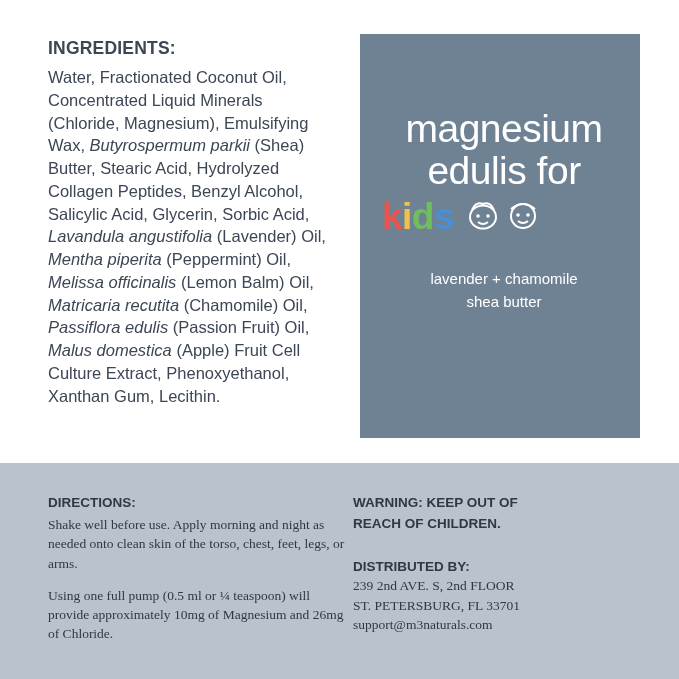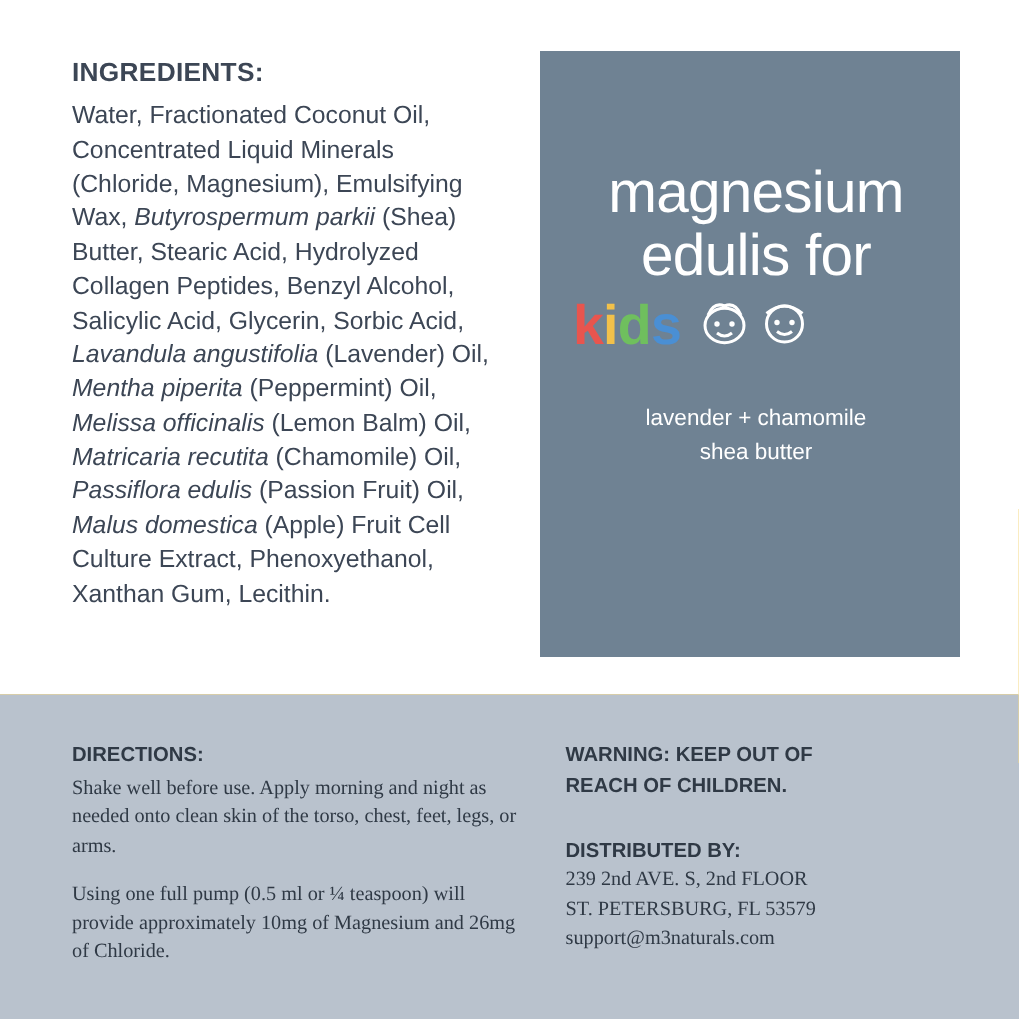--- a/index.html
+++ b/index.html
@@ -10,21 +10,21 @@
     width: 679px;
     height: 679px;
     background: #ffffff;
     font-family: "Liberation Sans", sans-serif;
     overflow: hidden;
   }
   .label {
     position: relative;
     width: 679px;
     height: 679px;
-    background: #eab308;
+    background: #a3a3a3;
     box-sizing: border-box;
   }
   
   .top-region {
     position: absolute;
     left: 0;
     top: 0;
     width: 679px;
     height: 463px;
     background: #ffffff;
@@ -116,21 +116,21 @@
   }
   
   .directions {
     position: absolute;
     left: 48px;
     top: 494px;
     width: 300px;
   }
   .warning-block {
     position: absolute;
-    left: 377px;
+    left: 353px;
     top: 494px;
     width: 270px;
   }
   .blk-title {
     font-size: 13.5px;
     font-weight: bold;
     color: #2f3945;
     margin: 0 0 3px 0;
     line-height: 1.35;
   }
@@ -213,17 +213,17 @@
     <div class="blk-gap"></div>
     <div class="blk-body">Using one full pump (0.5 ml or ¼ teaspoon) will provide approximately 10mg of Magnesium and 26mg of Chloride.</div>
   </div>
 
   <div class="warning-block">
     <div class="blk-title">WARNING: KEEP OUT OF</div>
     <div class="blk-title">REACH OF CHILDREN.</div>
 
     <div class="dist-title">DISTRIBUTED BY:</div>
     <div class="blk-body">239 2nd AVE. S, 2nd FLOOR</div>
-    <div class="blk-body">ST. PETERSBURG, FL 53579</div>
+    <div class="blk-body">ST. PETERSBURG, FL 33701</div>
     <div class="blk-body">support@m3naturals.com</div>
   </div>
 
 </div>
 
 </body></html>

